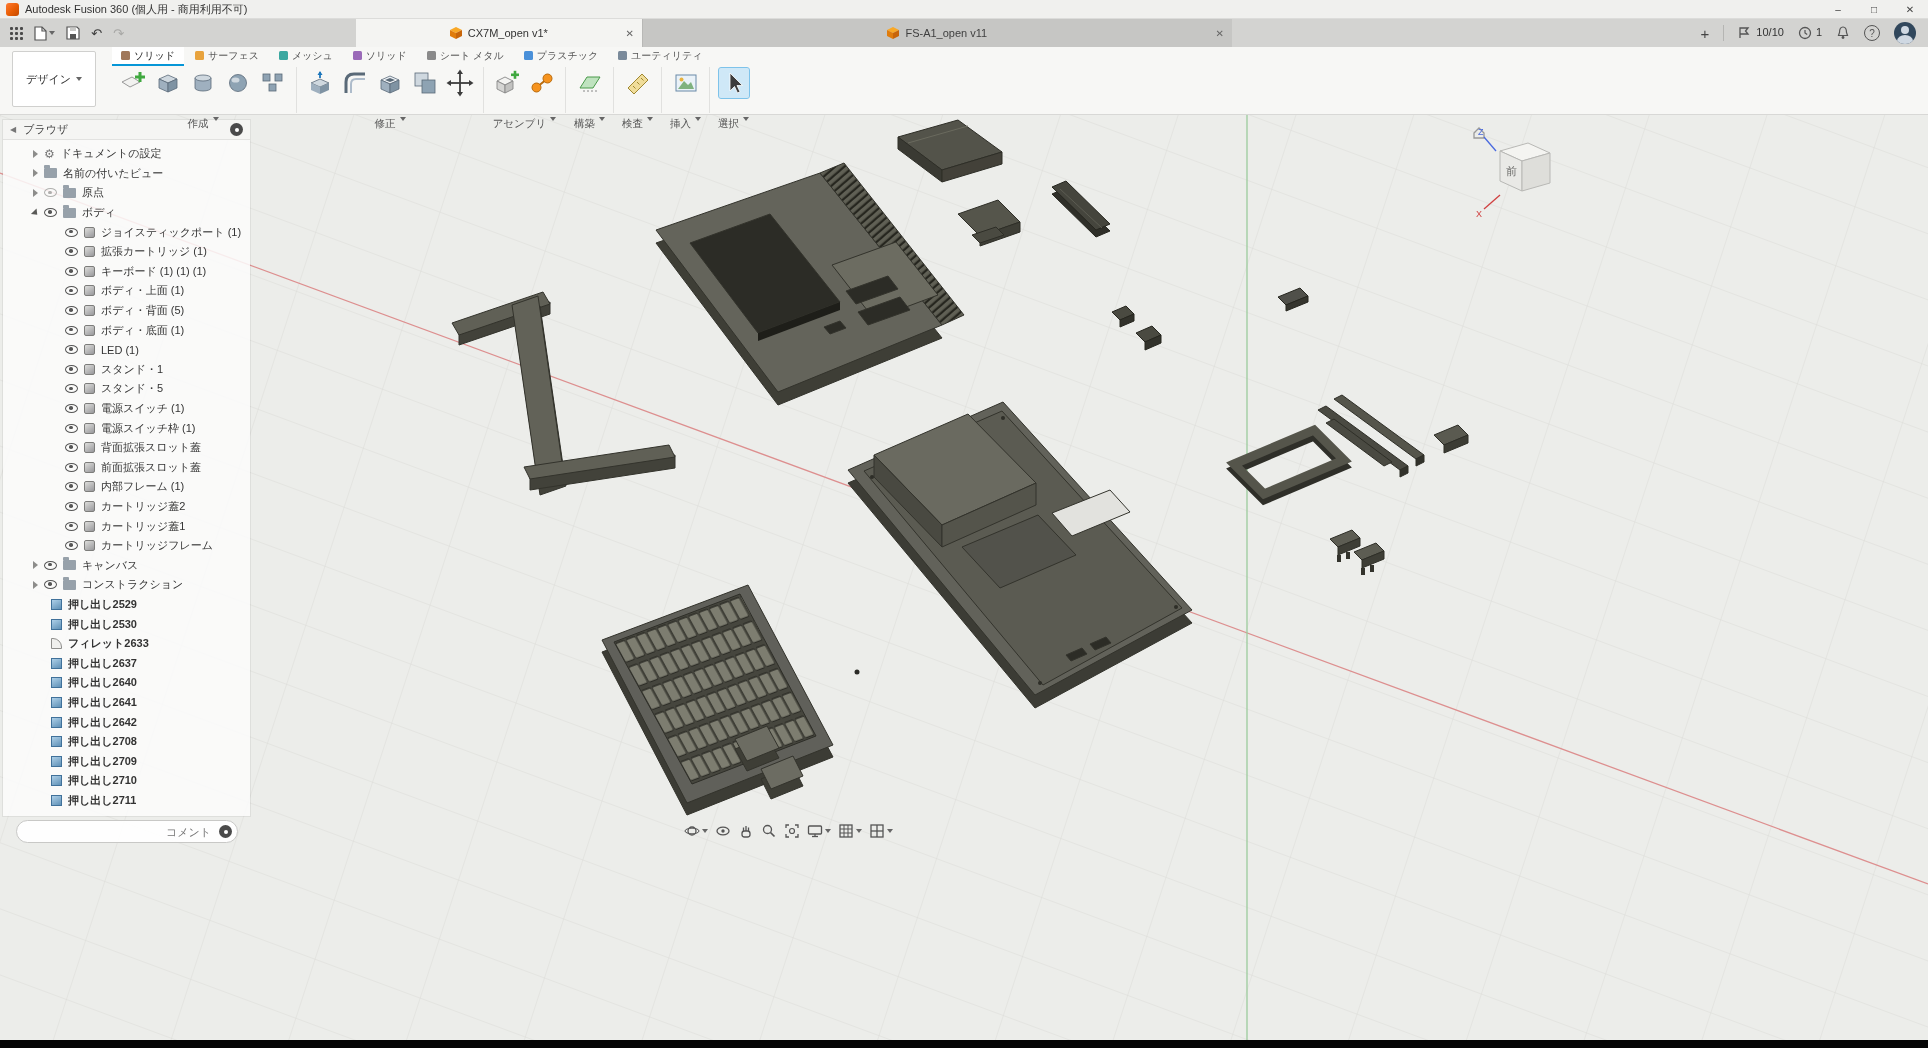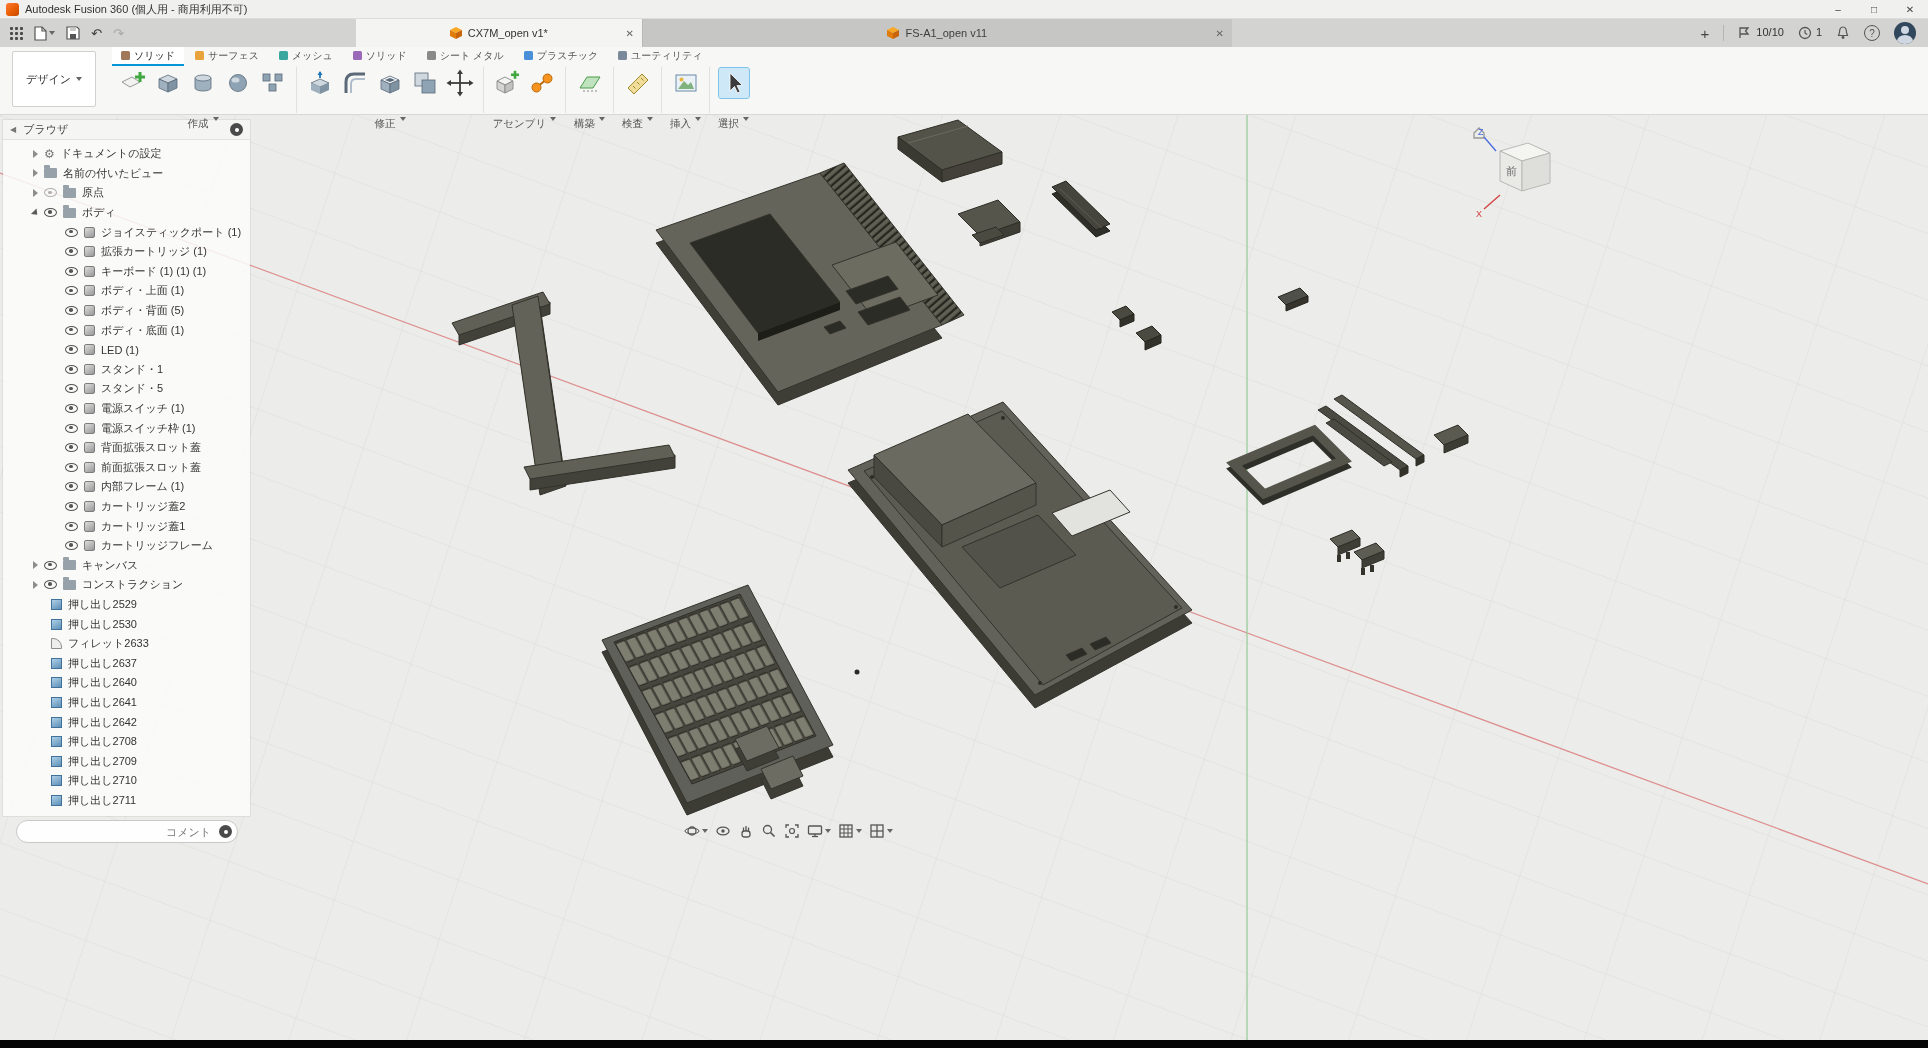--- a/index.html
+++ b/index.html
@@ -64,21 +64,21 @@
     font-size:11px;color:#333;z-index:10;box-shadow:0 0 0 1px rgba(0,0,0,0.06);}
   .browser-header{height:20px;display:flex;align-items:center;padding:0 7px;gap:7px;
     background:rgba(244,244,242,0.95);border-bottom:1px solid #e2e2e0;color:#444;}
   .browser-title{flex:1;}
   .circlebtn{width:13px;height:13px;border-radius:50%;background:#4a4a4a;position:relative;}
   .circlebtn:before{content:"";position:absolute;left:4.5px;top:4.5px;width:4px;height:4px;border-radius:50%;background:#fff;}
   .tree{padding:4px 0 6px 0;}
   .trow{height:19.6px;display:flex;align-items:center;gap:6px;white-space:nowrap;}
   .lv0{padding-left:30px;}
   .lv1{padding-left:62px;}
-  .lvf{padding-left:48px;}
+  .lvf{padding-left:48px;font-weight:bold;}
   .arw{width:0;height:0;border-top:4px solid transparent;border-bottom:4px solid transparent;border-left:5px solid #8d8d8b;flex:0 0 auto;}
   .arw.exp{transform:rotate(45deg);border-left-color:#5a5a58;}
   .eye{width:13px;height:9px;border:1.2px solid #555;border-radius:50%;position:relative;flex:0 0 auto;}
   .eye:before{content:"";position:absolute;left:3.2px;top:1.1px;width:3.6px;height:3.6px;border-radius:50%;background:#555;}
   .eye.dim{border-color:#b0b0ae;}
   .eye.dim:before{background:#b0b0ae;}
   .folder{width:13px;height:10px;background:#97a1aa;border-radius:1px;position:relative;flex:0 0 auto;}
   .folder:before{content:"";position:absolute;top:-3px;left:0;width:6px;height:3px;background:#97a1aa;border-radius:1px 1px 0 0;}
   .bodyic{width:11px;height:11px;border-radius:2px;background:linear-gradient(145deg,#dededc,#97979a);border:1px solid #7d7d7b;flex:0 0 auto;}
   .featic{width:11px;height:11px;border:1px solid #40719a;background:linear-gradient(150deg,#aed0e8,#5f90b6);flex:0 0 auto;}

